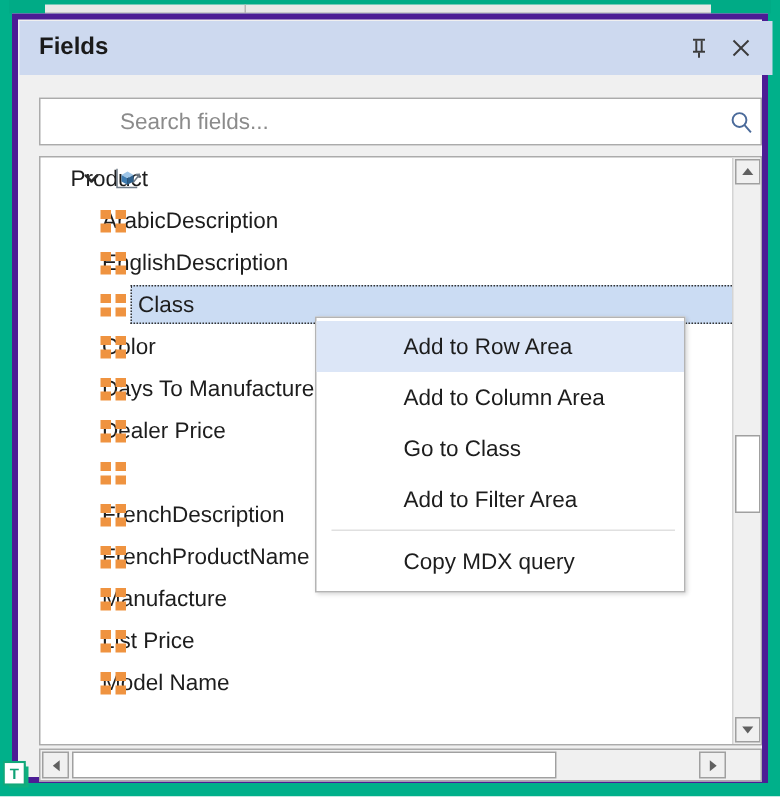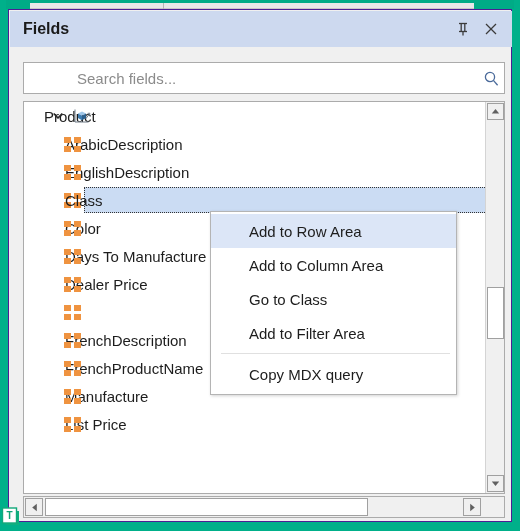--- a/index.html
+++ b/index.html
@@ -41,21 +41,21 @@
     width: 1px; height: 6px;
     background: #b6b6b6;
   }
 
   
   .panel {
     position: absolute;
     left: 8px; top: 9px;
     width: 504px; height: 513px;
     background: #f0f0f0;
-    border: 1px solid #4c1d95;
+    border: 4px solid #4c1d95;
   }
 
   
   .panel-header {
     position: absolute;
     left: 1px; top: 1px;
     width: 502px; height: 36px;
     background: #cdd9ef;
     display: flex;
     align-items: center;
@@ -143,21 +143,21 @@
 
   
   .tree-row.selected .sel-box {
     position: absolute;
     left: 60px; top: 1px;
     right: -40px;
     height: 26px;
     background: #cbdcf3;
     border: 1px dotted #333;
   }
-  .tree-row.selected .label { position: relative; z-index: 2; }
+  .tree-row.selected .label { position: relative; z-index: 2; margin-left: 24px; }
 
   .chevron {
     position: absolute;
     left: 26px; top: 0;
     height: 28px;
     width: 16px;
     display: flex; align-items: center; justify-content: center;
     cursor: pointer;
   }
 
@@ -257,21 +257,21 @@
     background: #ffffff;
     border: 1px solid #b4b4b4;
     box-shadow: 1px 1px 3px rgba(0,0,0,0.18);
     padding: 2px 0 3px 0;
     z-index: 30;
   }
   .ctx-item {
     height: 34px;
     display: flex;
     align-items: center;
-    padding-left: 38px;
+    padding-left: 58px;
     font-size: 15px;
     color: #1d1d1d;
     white-space: nowrap;
     cursor: pointer;
     text-align: center;
   }
   .ctx-item.highlight { background: #dce6f7; }
   .ctx-sep {
     height: 1px;
     background: #e0e0e0;
@@ -467,20 +467,31 @@
               <span class="attr-icon">
                 <span class="attr-grid">
                   <i></i>
                   <i></i>
                   <i></i>
                   <i></i>
                 </span>
               </span>
               <span class="label">List Price</span>
             </div>
+            <div class="tree-row child">
+              <span class="attr-icon">
+                <span class="attr-grid">
+                  <i></i>
+                  <i></i>
+                  <i></i>
+                  <i></i>
+                </span>
+              </span>
+              <span class="label">Model Name</span>
+            </div>
           </div>
 
       </div>
 
       <div class="vscroll">
         <div class="vs-btn vs-up">
           <svg width="9" height="7" viewBox="0 0 9 7">
               <polygon points="4.5,1 8.2,5.6 0.8,5.6" fill="#606060"></polygon>
             </svg>
         </div>

